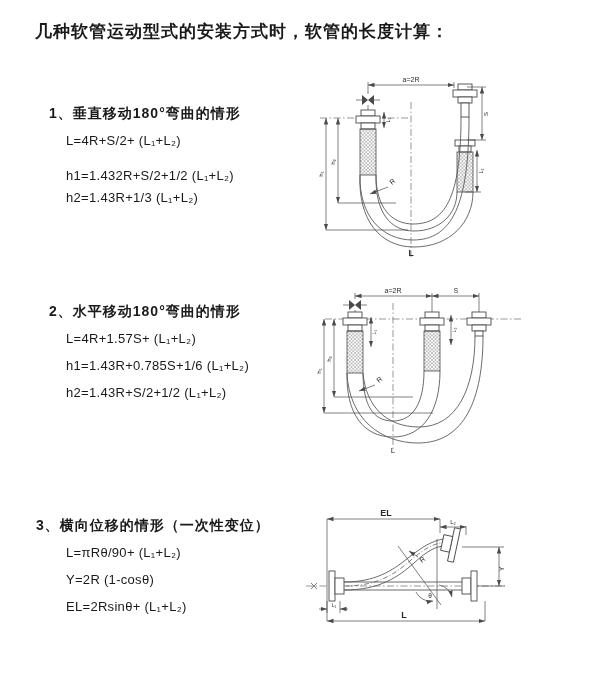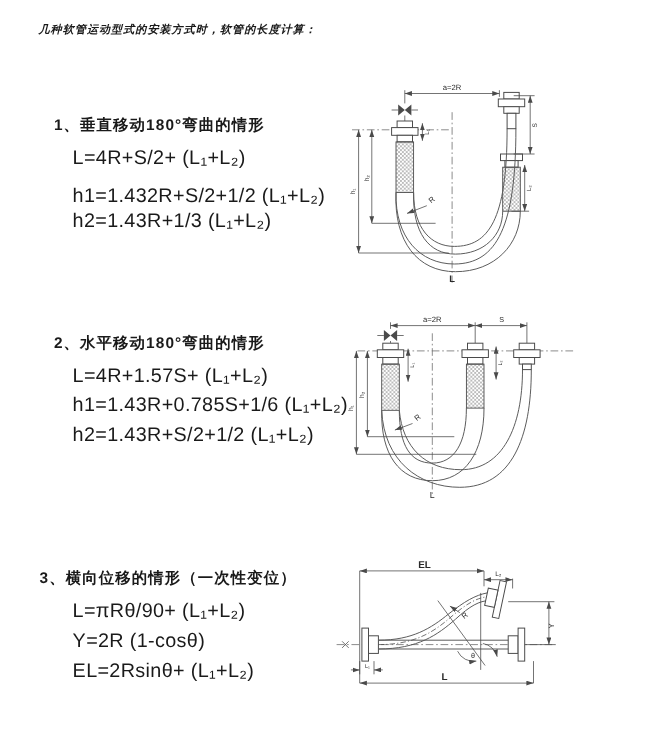--- a/index.html
+++ b/index.html
@@ -1,23 +1,23 @@
 <!DOCTYPE html>
 <html><head>
 <meta charset="utf-8">
 <style>
   html,body{margin:0;padding:0;}
   body{
     width:600px;height:675px;background:#ffffff;position:relative;
     font-family:"Liberation Sans",sans-serif;color:#1a1a1a;overflow:hidden;
   }
   .abs{position:absolute;white-space:nowrap;}
-  .title{font-size:10px;font-weight:bold;letter-spacing:1px;font-style:italic;}
+  .title{font-size:17px;font-weight:bold;letter-spacing:1px;}
   .heading{font-size:14px;font-weight:bold;letter-spacing:1px;text-align:center;}
-  .formula{font-size:18px;letter-spacing:0.3px;}
+  .formula{font-size:13px;letter-spacing:0.3px;}
   svg{position:absolute;overflow:visible;}
   svg text{font-family:"Liberation Sans",sans-serif;fill:#2a2a2a;}
   .dl{stroke:#4a4a4a;stroke-width:0.7;fill:none;}           
   .hose{stroke:#5a5a5a;stroke-width:0.9;fill:none;}
   .cl{stroke:#6a6a6a;stroke-width:0.7;fill:none;stroke-dasharray:7 2.5 1.5 2.5;}
   .fl{fill:#ffffff;stroke:#4a4a4a;stroke-width:0.9;}
 </style>
 </head>
 <body>
 

